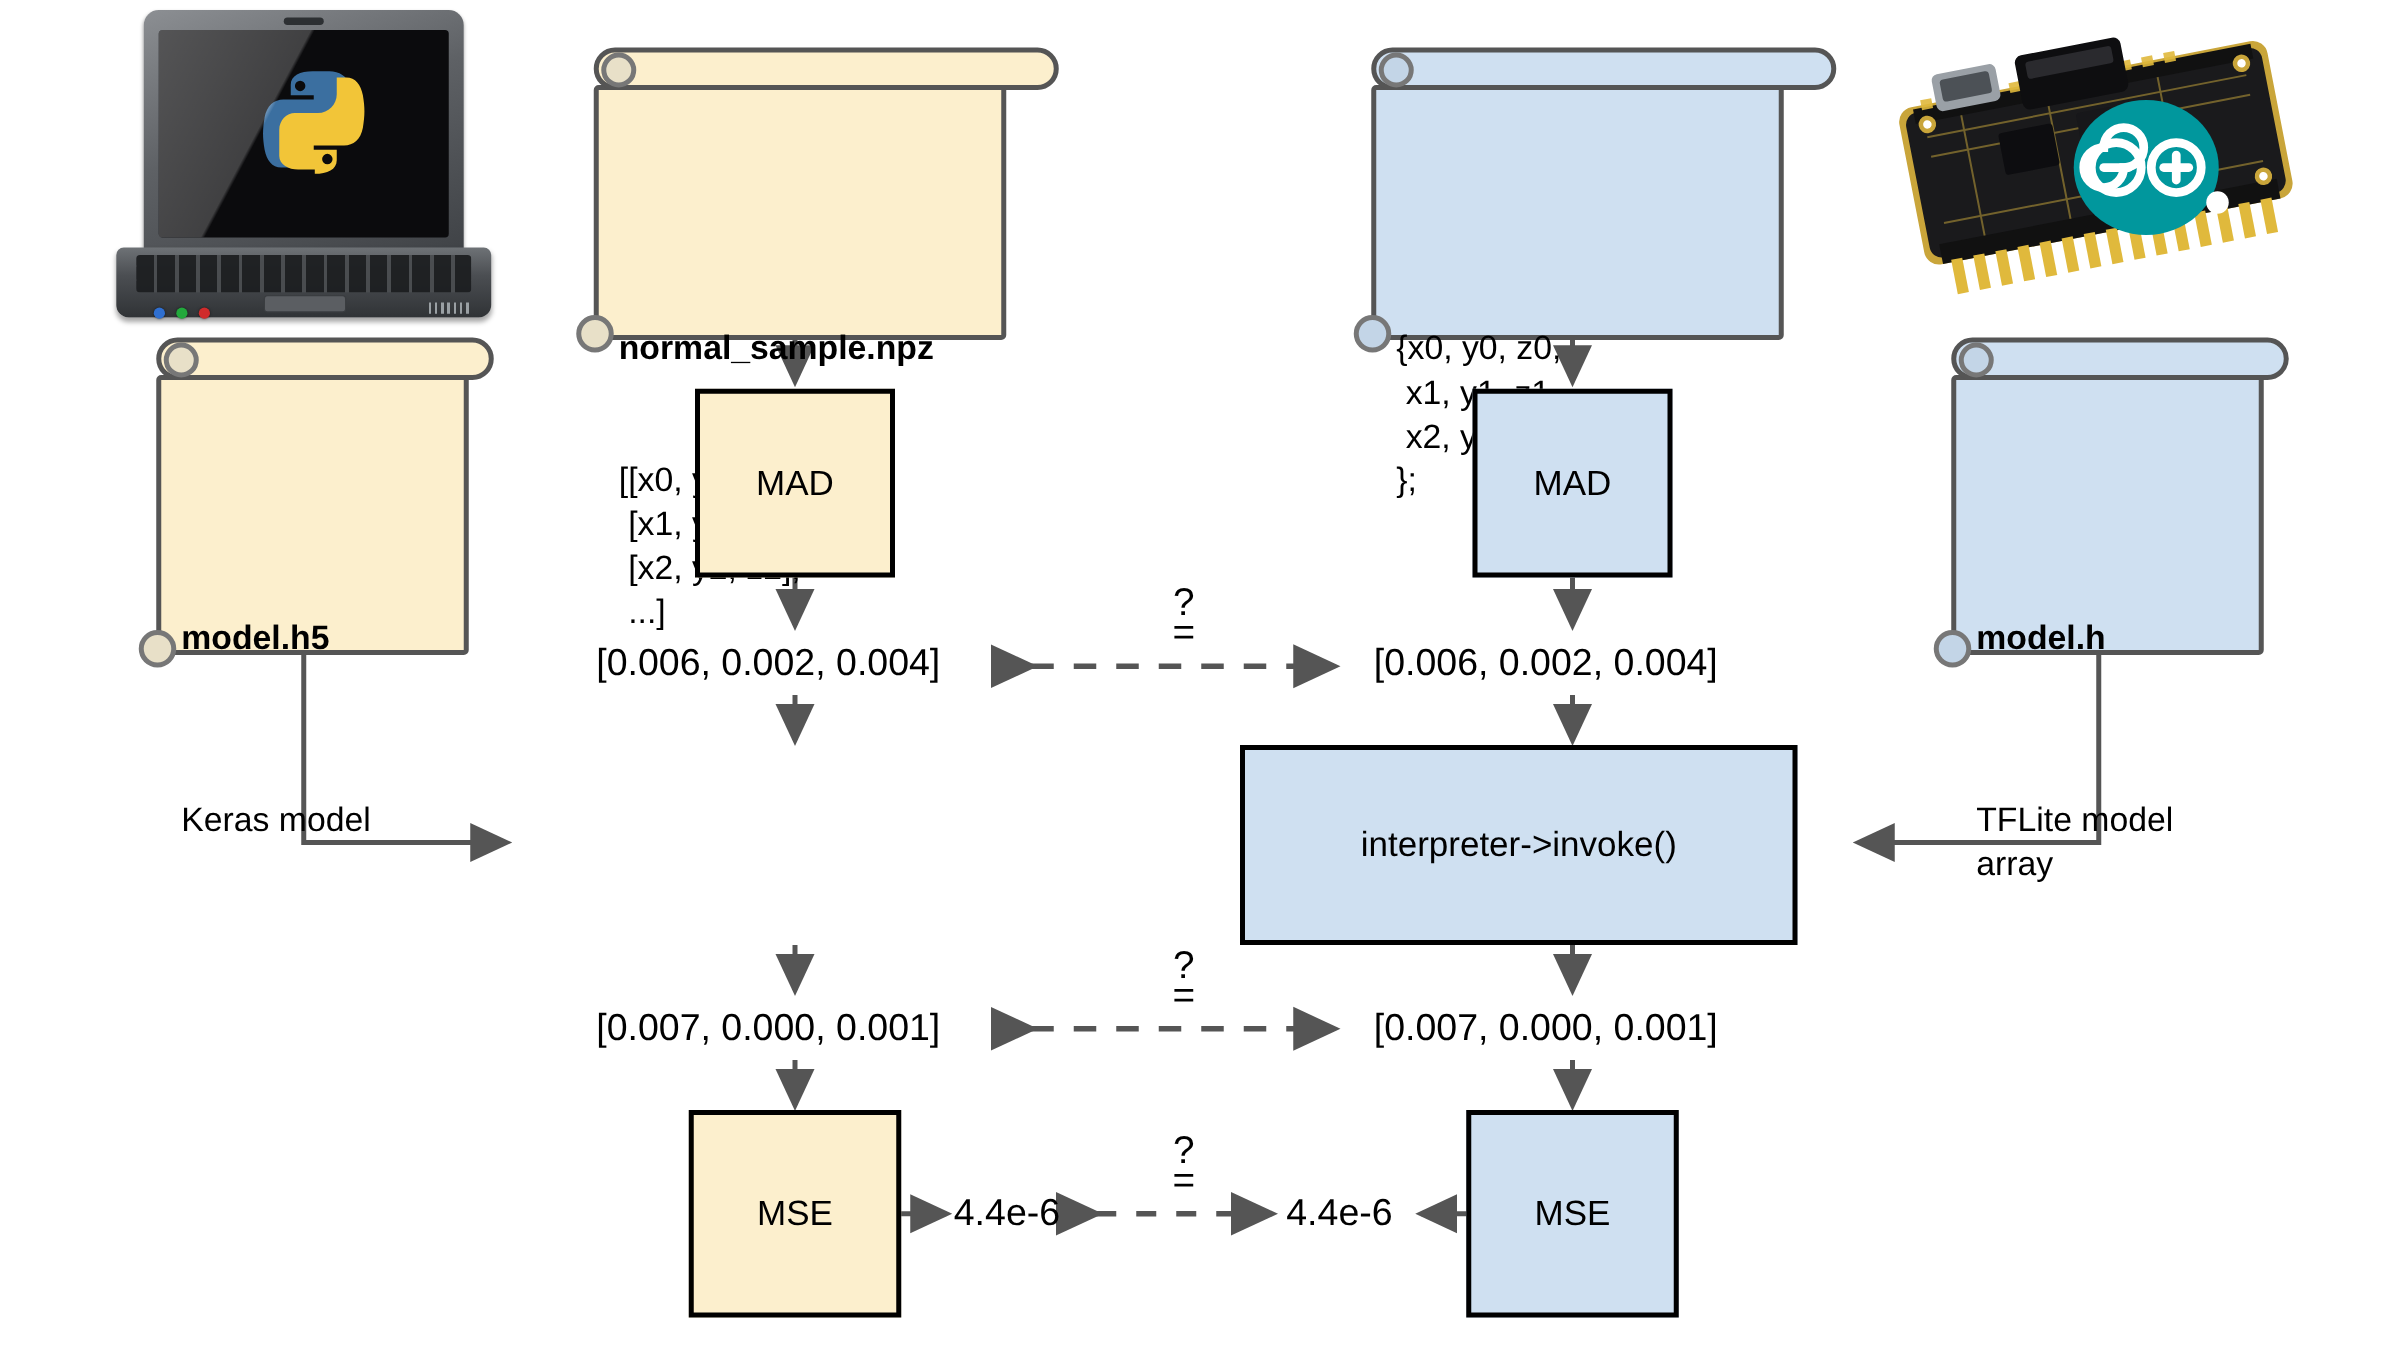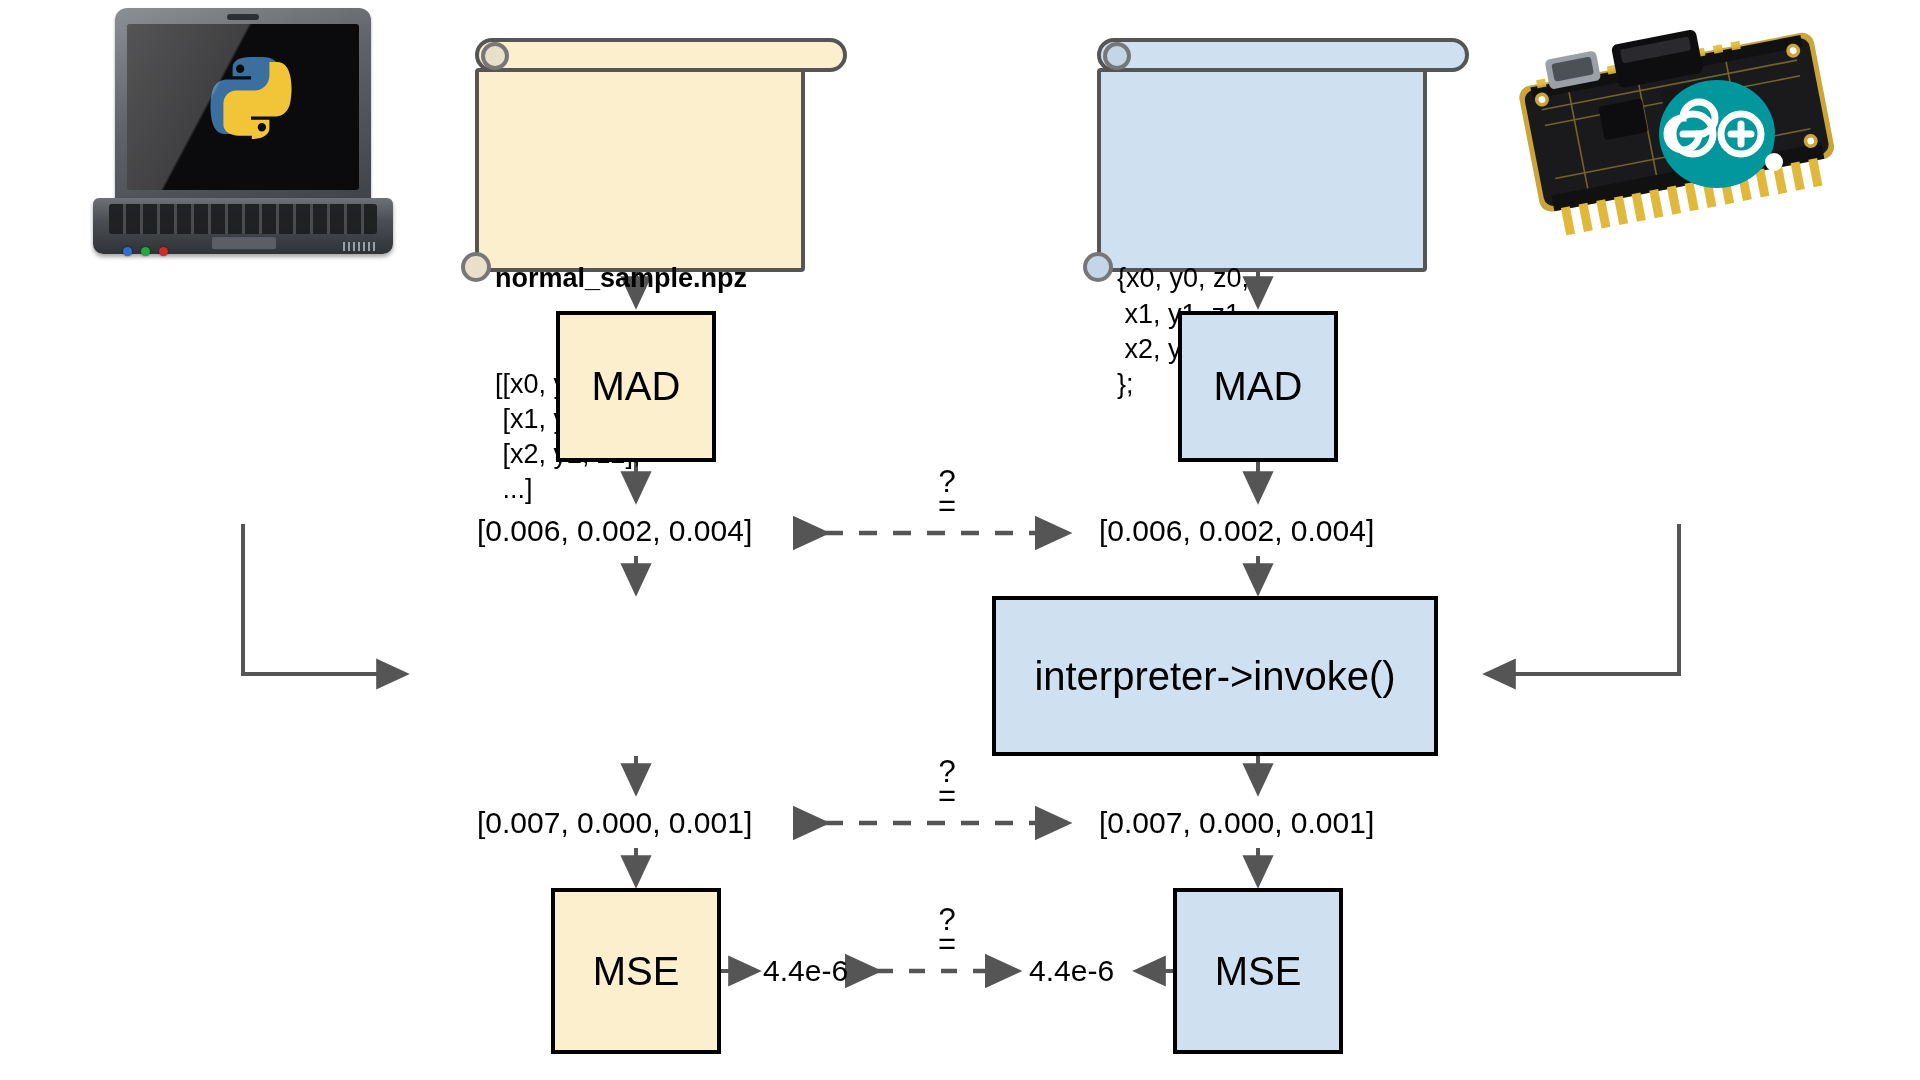--- a/index.html
+++ b/index.html
@@ -81,21 +81,21 @@
   .note .body { display: block; }
 
   
   .pbox {
     position: absolute;
     box-sizing: border-box;
     border: 4px solid #000000;
     display: flex;
     align-items: center;
     justify-content: center;
-    font-size: 40px;
+    font-size: 28px;
     color: #000000;
   }
   .pbox.yellow { background: #fcefcd; }
   .pbox.blue   { background: #cfe0f1; }
 
   
   .vlabel {
     position: absolute;
     font-size: 30px;
     color: #000000;
@@ -392,31 +392,46 @@
     <div class="roll-top" style="width:372px;"></div>
     <div class="curl-top"></div>
     <div class="curl-bot"></div>
     <span class="title">normal_sample.npz</span>
     <span class="body">[[x0, y0, z0],
  [x1, y1, z1],
  [x2, y2, z2],
  ...]</span>
   </div>
 
+  <div class="note yellow" style="left:110px; top:300px; width:250px; height:224px;">
+    <div class="roll-top" style="width:270px;"></div>
+    <div class="curl-top"></div>
+    <div class="curl-bot"></div>
+    <span class="title" style="margin-bottom:40px;">model.h5</span>
+    <span class="body">Keras model</span>
+  </div>
 
   <div class="note blue" style="left:1082px; top:68px; width:330px; height:204px;">
     <div class="roll-top" style="width:372px;"></div>
     <div class="curl-top"></div>
     <div class="curl-bot"></div>
     <span class="body">{x0, y0, z0,
  x1, y1, z1,
  x2, y2, z2,
 };</span>
   </div>
 
+  <div class="note blue" style="left:1546px; top:300px; width:250px; height:224px;">
+    <div class="roll-top" style="width:270px;"></div>
+    <div class="curl-top"></div>
+    <div class="curl-bot"></div>
+    <span class="title" style="margin-bottom:40px;">model.h</span>
+    <span class="body">TFLite model
+array</span>
+  </div>
 
   <div class="pbox yellow" style="left:541px; top:311px; width:160px; height:151px;">
     <span>MAD</span>
   </div>
 
   <div class="vlabel" style="left:462px; top:514px;">
     <span>[0.006, 0.002, 0.004]</span>
   </div>
 
 

